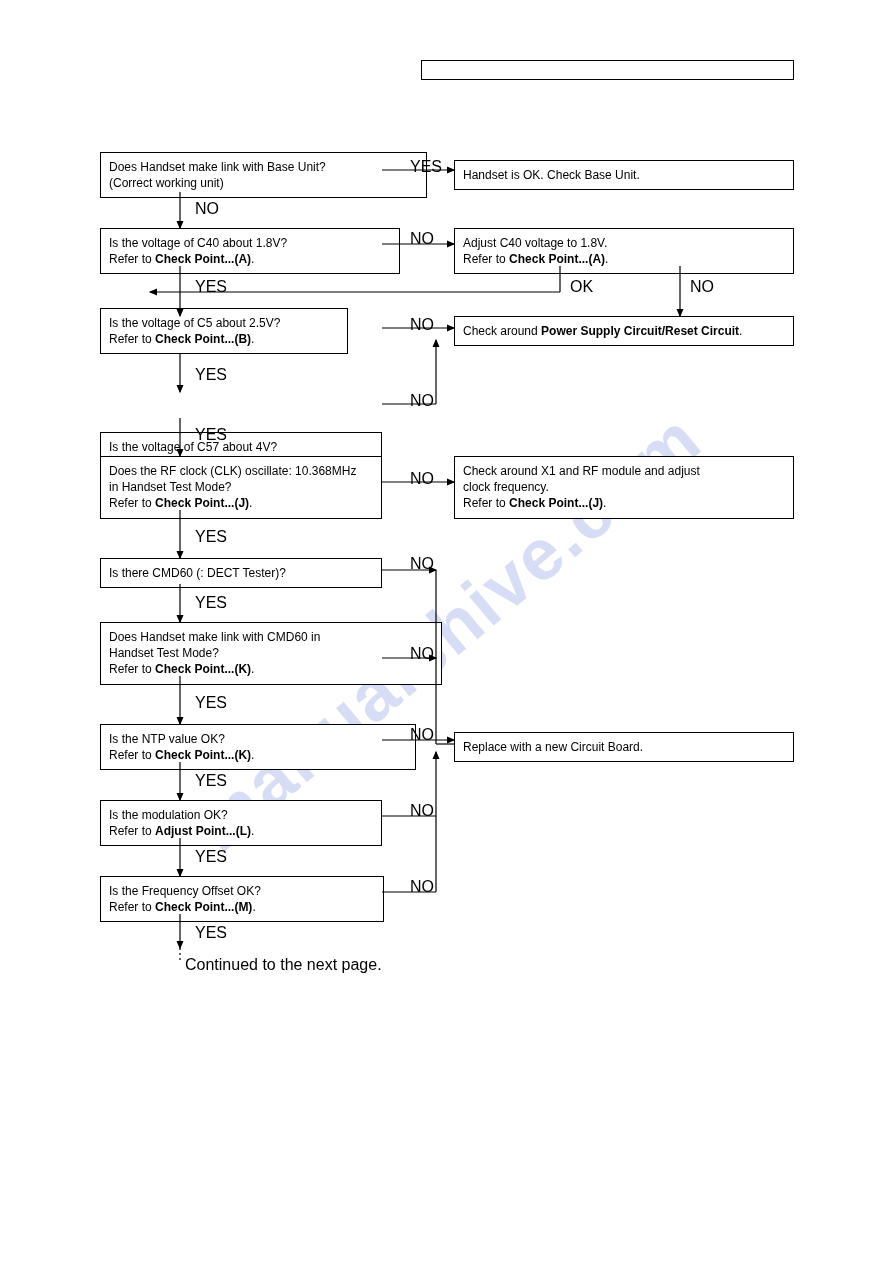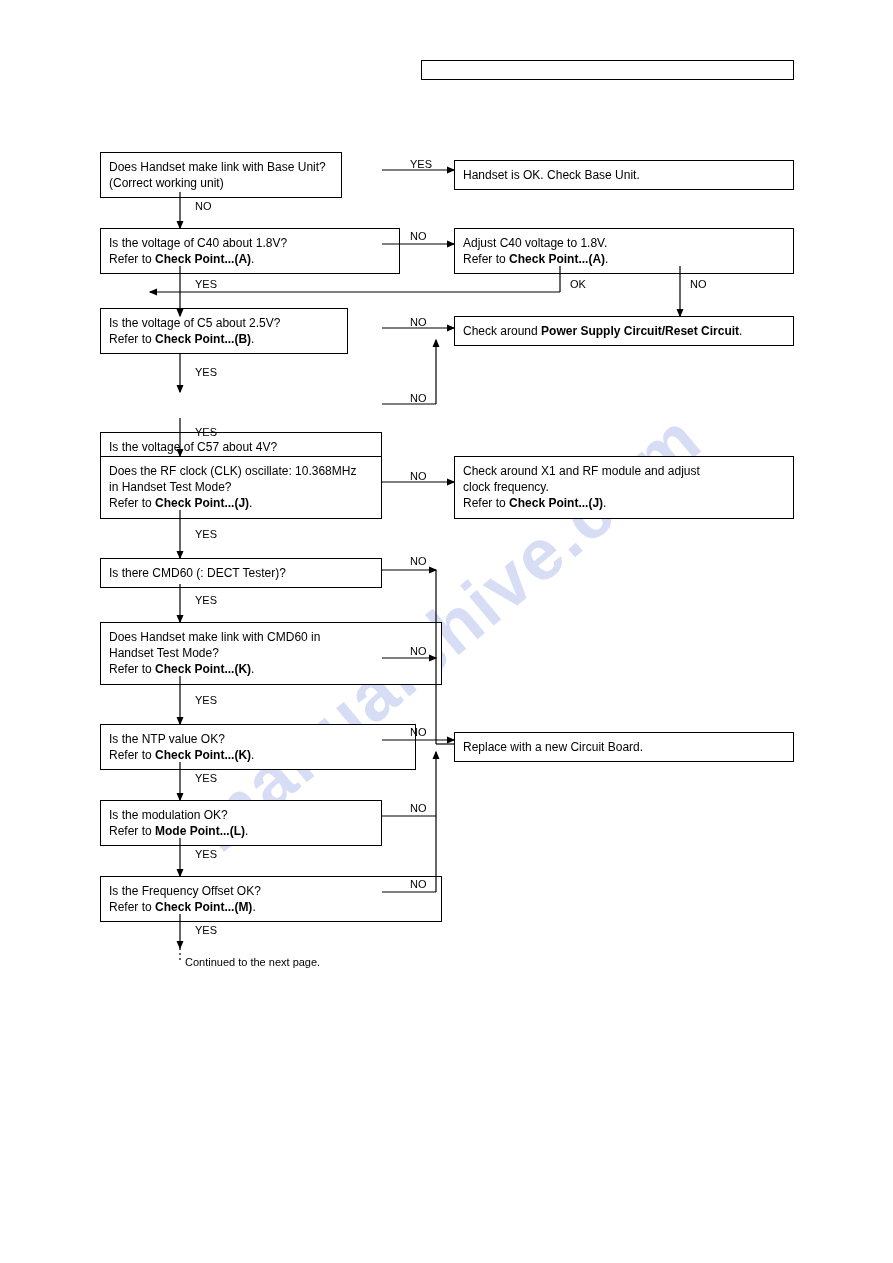--- a/index.html
+++ b/index.html
@@ -18,21 +18,21 @@
   }
   .box {
     position: absolute;
     border: 1px solid #000;
     padding: 6px 8px;
     line-height: 1.35;
     background: #fff;
   }
   .lbl {
     position: absolute;
-    font-size: 11px;
+    font-size: 16px;
   }
   svg.arrows {
     position: absolute;
     left: 0; top: 0;
     width: 893px;
     height: 1263px;
     pointer-events: none;
   }
   .watermark {
     position: absolute;
@@ -47,21 +47,21 @@
   }
   .b { font-weight: bold; }
 </style>
 </head>
 <body>
 
 <div class="hdrbox" style="left:421px; top:60px; width:373px;"></div>
 
 <div class="watermark">manualshive.com</div>
 
-<div class="box" style="left:100px; top:152px; width:242px;">
+<div class="box" style="left:100px; top:152px; width:327px;">
   <span>Does Handset make link with Base Unit?</span><br>
   <span>(Correct working unit)</span>
 </div>
 <div class="box" style="left:454px; top:160px; width:340px;">
   <span>Handset is OK. Check Base Unit.</span>
 </div>
 
 <div class="box" style="left:100px; top:228px; width:300px;">
   <span>Is the voltage of C40 about 1.8V?</span><br>
   <span>Refer to </span><span class="b">Check Point...(A)</span><span>.</span>
@@ -107,24 +107,24 @@
 <div class="box" style="left:100px; top:724px; width:316px;">
   <span>Is the NTP value OK?</span><br>
   <span>Refer to </span><span class="b">Check Point...(K)</span><span>.</span>
 </div>
 <div class="box" style="left:454px; top:732px; width:340px;">
   <span>Replace with a new Circuit Board.</span>
 </div>
 
 <div class="box" style="left:100px; top:800px; width:282px;">
   <span>Is the modulation OK?</span><br>
-  <span>Refer to </span><span class="b">Mode Point...(L)</span><span>.</span>
-</div>
-
-<div class="box" style="left:100px; top:876px; width:342px;">
+  <span>Refer to </span><span class="b">Adjust Point...(L)</span><span>.</span>
+</div>
+
+<div class="box" style="left:100px; top:876px; width:284px;">
   <span>Is the Frequency Offset OK?</span><br>
   <span>Refer to </span><span class="b">Check Point...(M)</span><span>.</span>
 </div>
 
 <div class="lbl" style="left:410px; top:158px;">YES</div>
 <div class="lbl" style="left:195px; top:200px;">NO</div>
 
 <div class="lbl" style="left:410px; top:230px;">NO</div>
 <div class="lbl" style="left:195px; top:278px;">YES</div>
 <div class="lbl" style="left:570px; top:278px;">OK</div>

